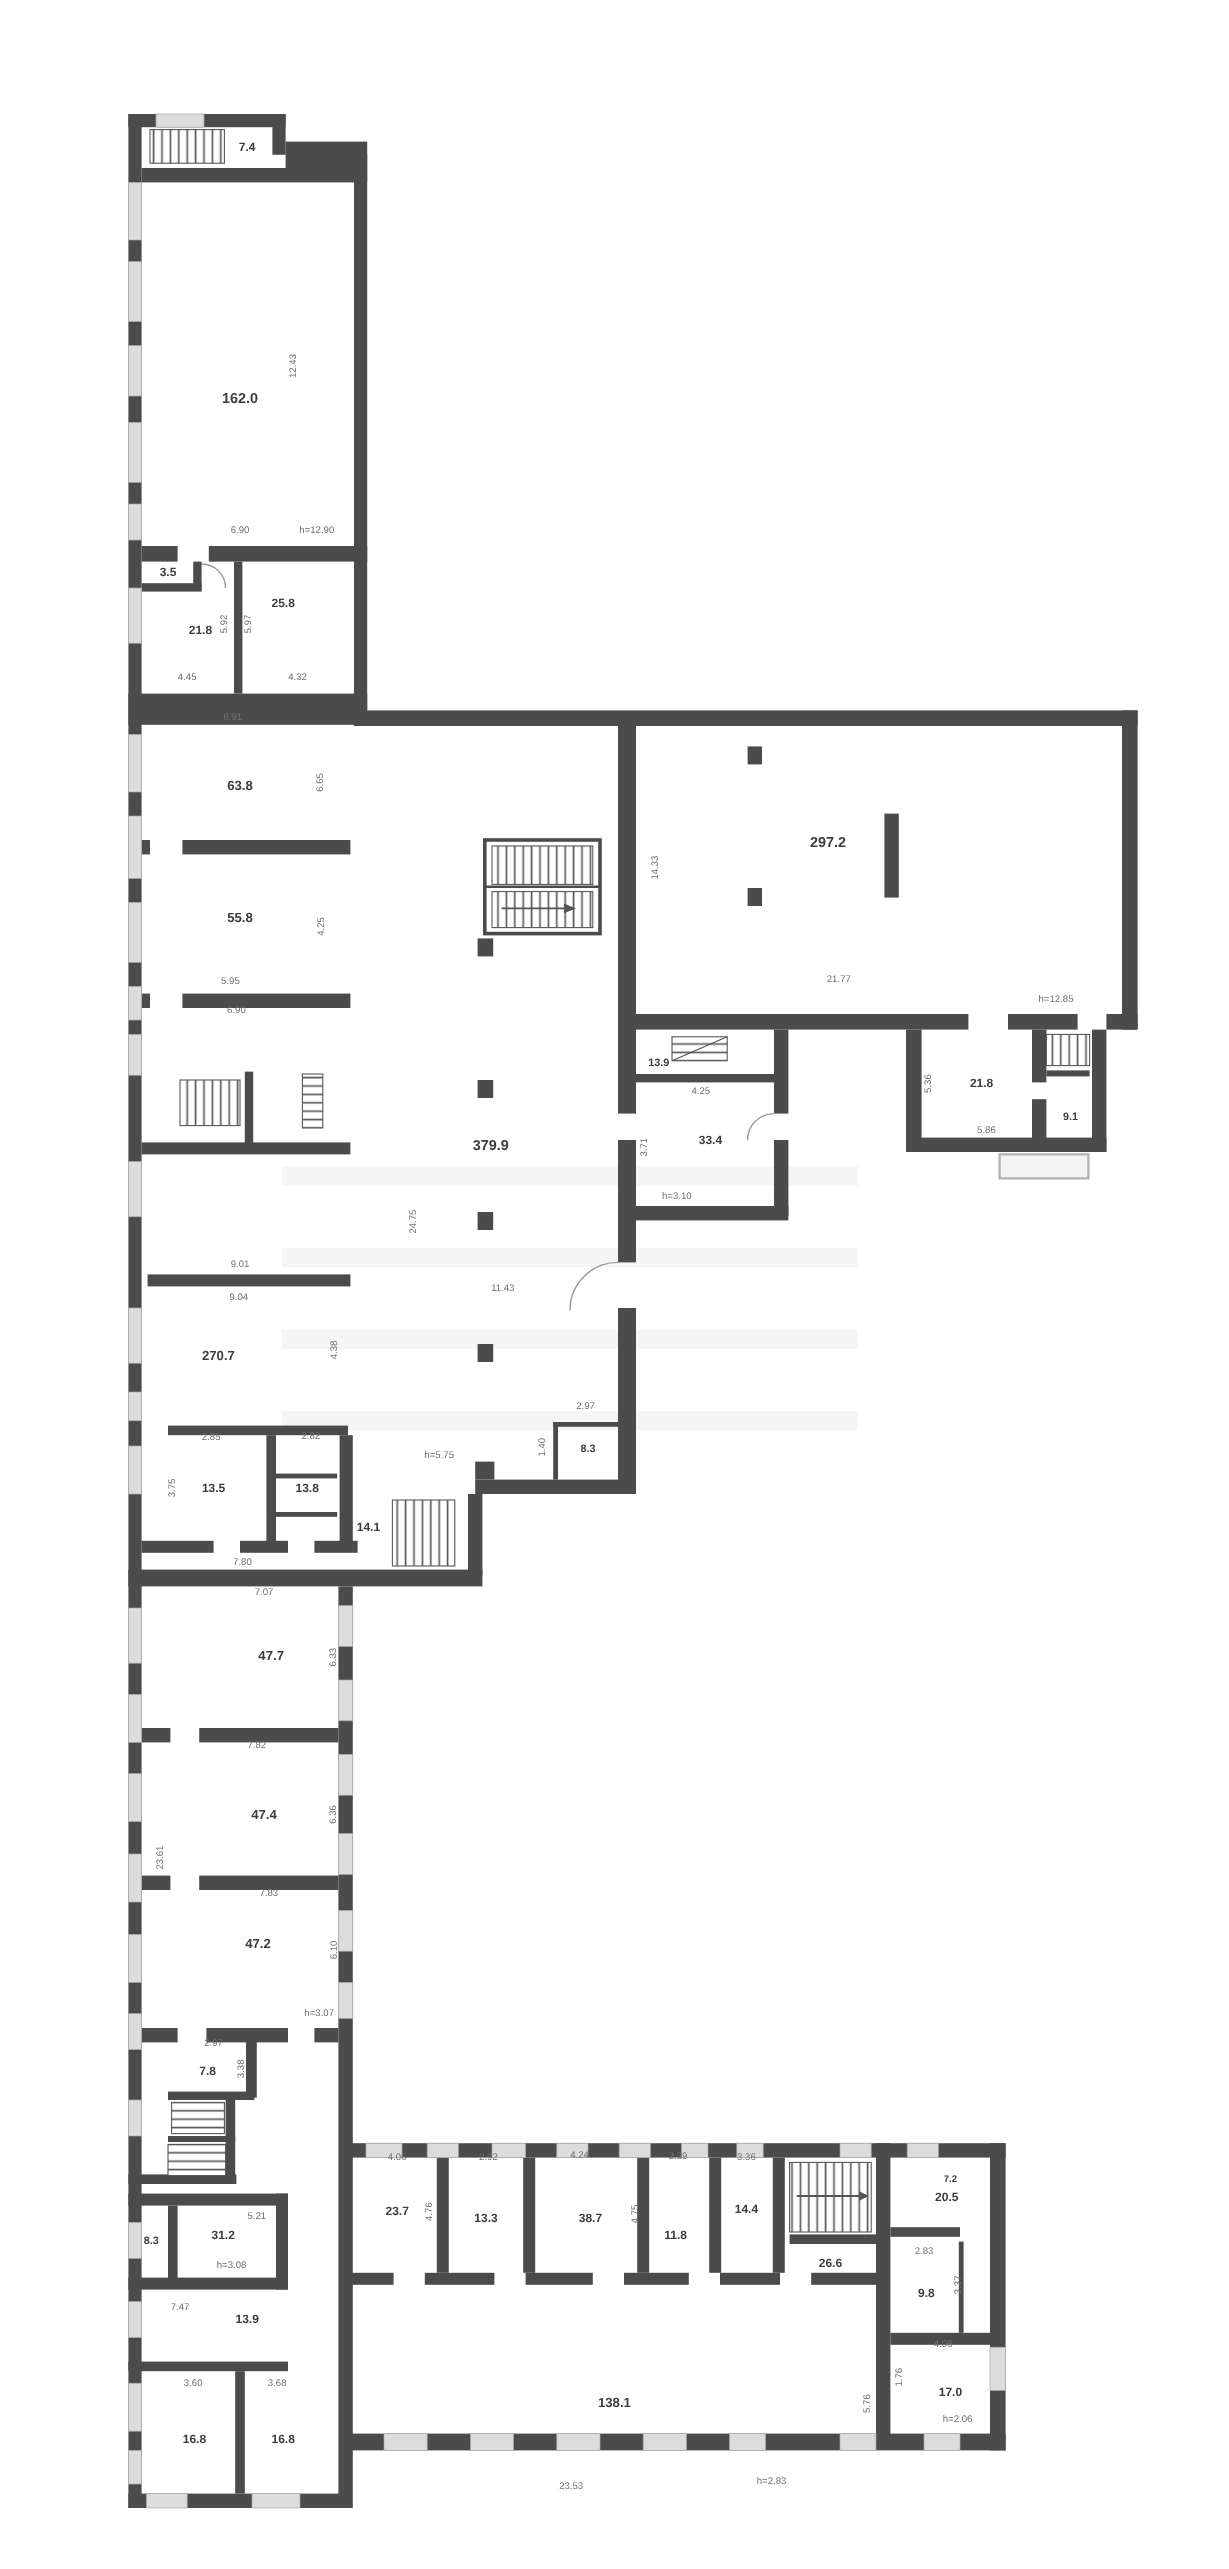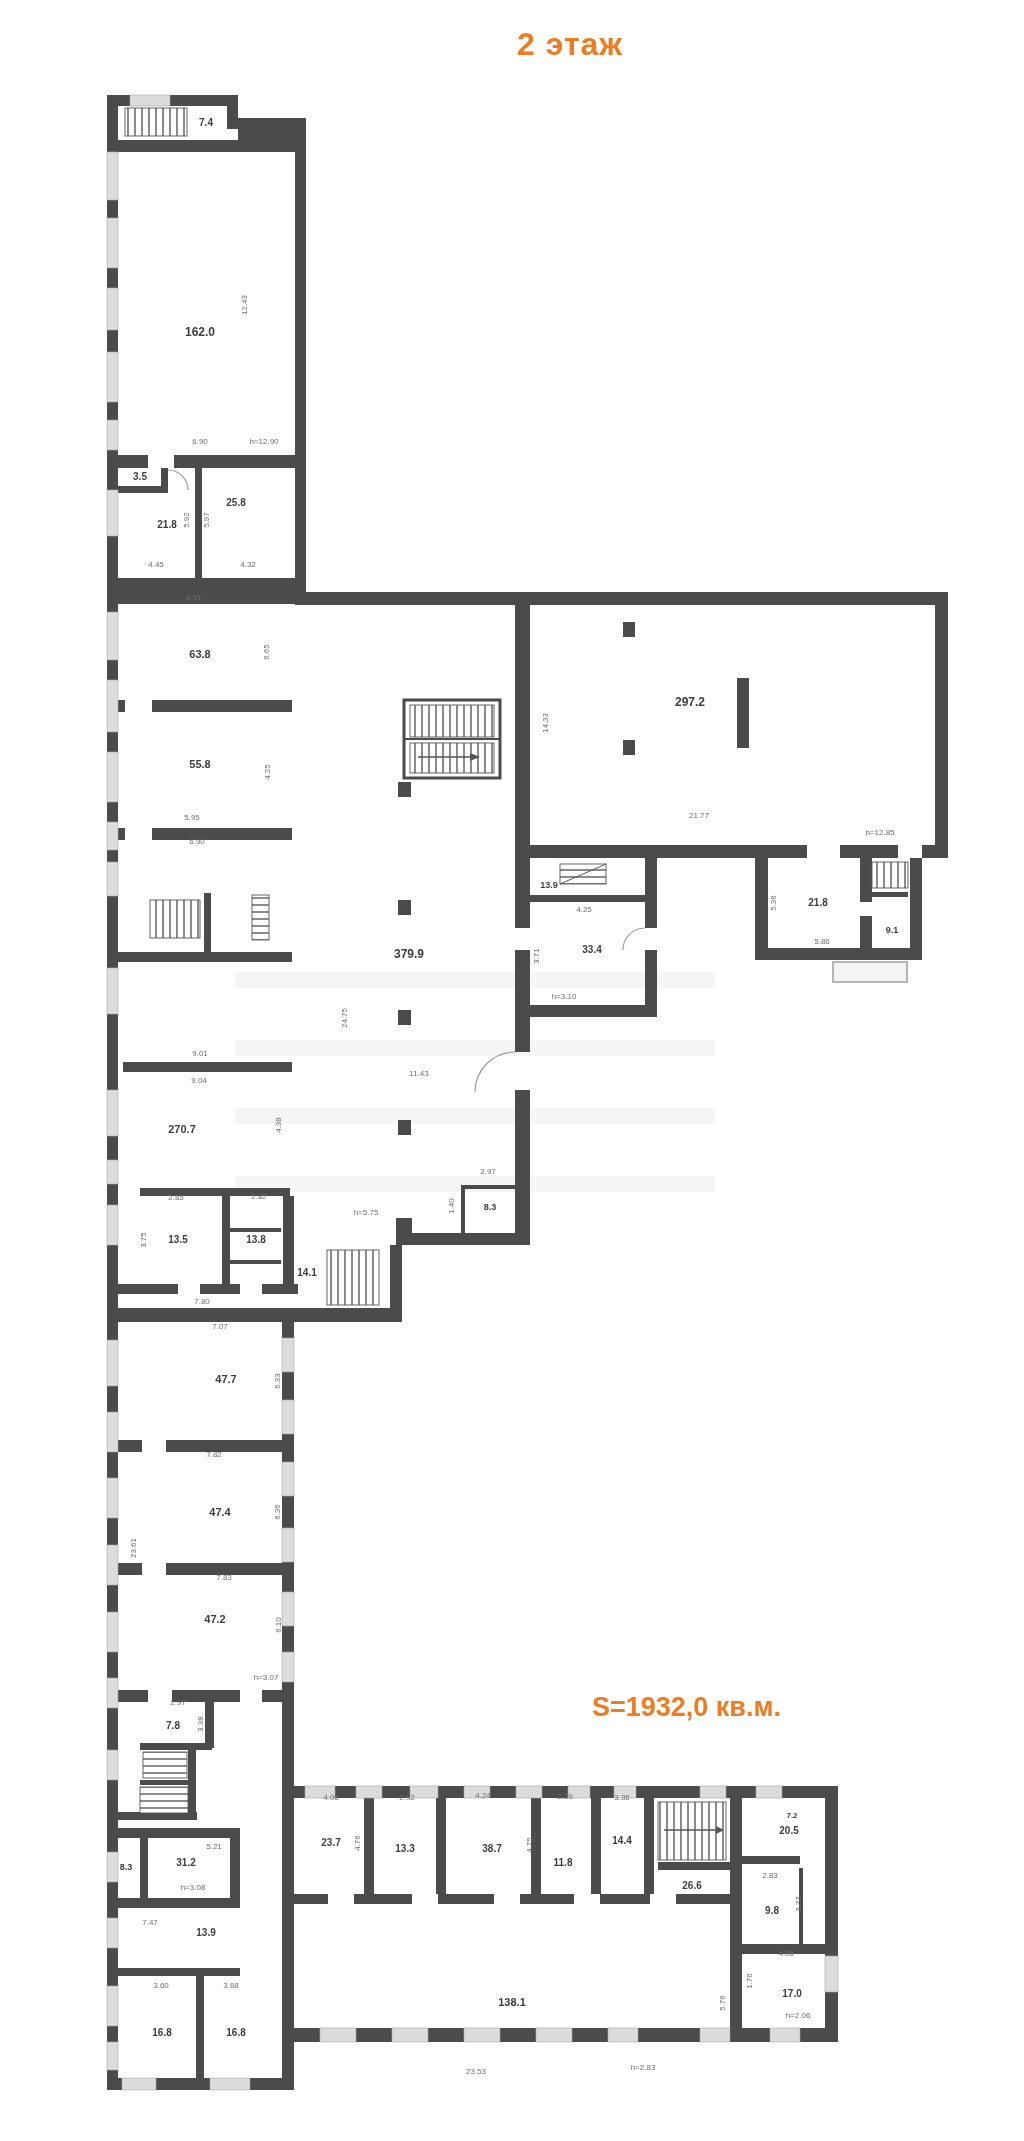--- a/index.html
+++ b/index.html
@@ -22,22 +22,20 @@
   .wm{fill:#3a3a3a;opacity:0.05;}
   text{font-family:"Liberation Sans", sans-serif;}
   .room-label{font-weight:bold;fill:#3d3d3d;}
   .dim-label{fill:#6f6f6f;}
 </style>
 </head>
 <body>
 
 <div id="stage">
 
-  <div class="title">2 этаж</div>
-  <div class="area-note">S=1932,0 кв.м.</div>
 
   <svg width="1024" height="2141" viewBox="0 0 1024 2141">
     <defs>
       <pattern id="hatchV" width="7" height="7" patternUnits="userSpaceOnUse">
         <rect width="7" height="7" fill="#ffffff"></rect>
         <line x1="2" y1="0" x2="2" y2="7" stroke="#5a5a5a" stroke-width="1.4"></line>
       </pattern>
       <pattern id="hatchH" width="7" height="7" patternUnits="userSpaceOnUse">
         <rect width="7" height="7" fill="#ffffff"></rect>
         <line x1="0" y1="2" x2="7" y2="2" stroke="#5a5a5a" stroke-width="1.4"></line>

